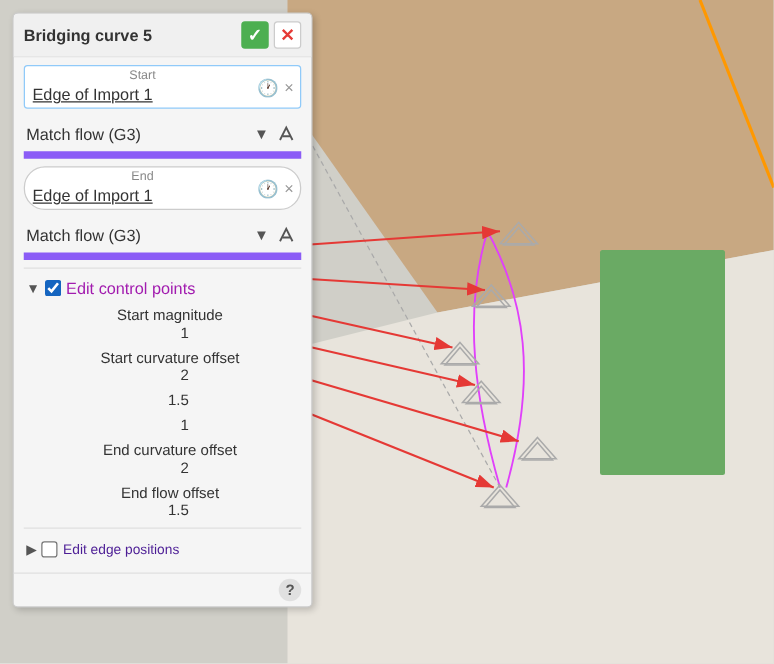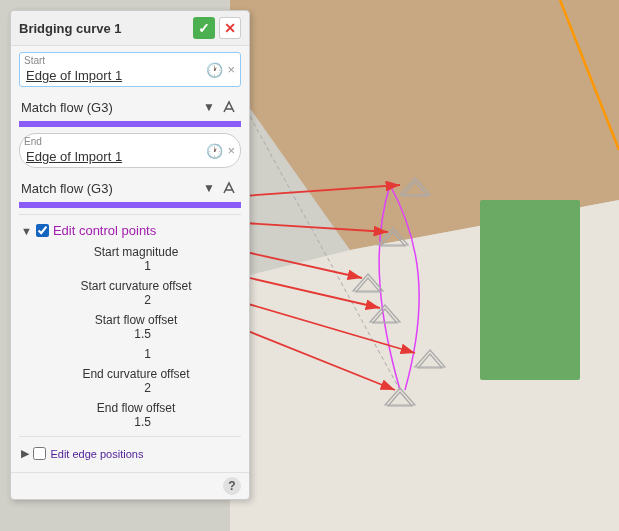--- a/index.html
+++ b/index.html
@@ -94,20 +94,21 @@
       border: 1.5px solid #90caf9;
       border-radius: 3px;
       padding: 2px 4px;
     }
 
     .field-label-small {
       font-size: 10px;
       color: #888;
       display: block;
       margin-bottom: 1px;
+      text-align: center;
     }
 
     .field-value {
       flex: 1;
       font-size: 13px;
       color: #333;
       border: none;
       outline: none;
       background: transparent;
       padding: 1px 2px;
@@ -310,21 +311,21 @@
 
   <polygon points="430,350 445,367 415,367" fill="none" stroke="#aaa" stroke-width="1.2"></polygon>
   <polygon points="430,354 442,368 418,368" fill="none" stroke="#aaa" stroke-width="1.2"></polygon>
 
   <polygon points="400,388 415,405 385,405" fill="none" stroke="#aaa" stroke-width="1.2"></polygon>
   <polygon points="400,392 412,406 388,406" fill="none" stroke="#aaa" stroke-width="1.2"></polygon>
 </svg>
 
 <div class="panel">
   <div class="panel-header">
-    <span class="panel-title">Bridging curve 1</span>
+    <span class="panel-title">Bridging curve 5</span>
     <div class="panel-header-buttons">
       <button class="btn-ok">✓</button>
       <button class="btn-cancel">✕</button>
     </div>
   </div>
 
   <div class="panel-body">
 
     <div class="field-group">
       <div class="field-input-row">
@@ -381,21 +382,20 @@
     <div class="control-points-body">
       <div class="param-row">
         <span class="param-label">Start magnitude</span>
         <span class="param-value">1</span>
       </div>
       <div class="param-row">
         <span class="param-label">Start curvature offset</span>
         <span class="param-value">2</span>
       </div>
       <div class="param-row">
-        <span class="param-label">Start flow offset</span>
         <span class="param-value">1.5</span>
       </div>
       <div class="param-row">
         <span class="param-value">1</span>
       </div>
       <div class="param-row">
         <span class="param-label">End curvature offset</span>
         <span class="param-value">2</span>
       </div>
       <div class="param-row">

